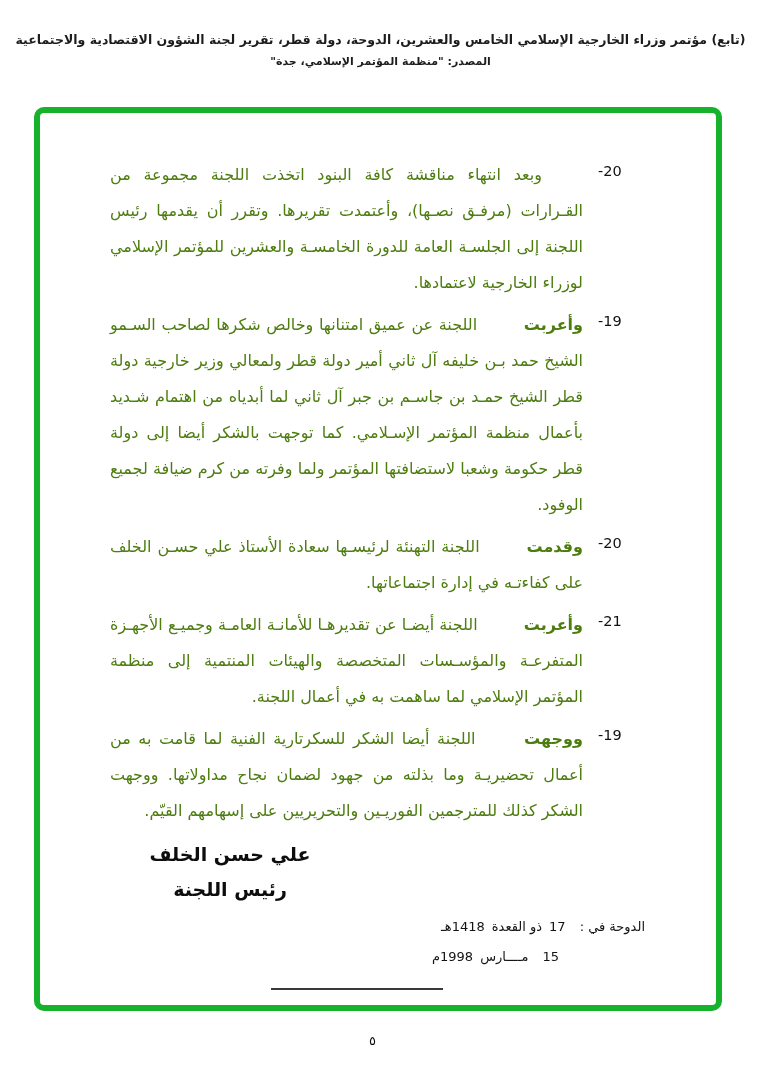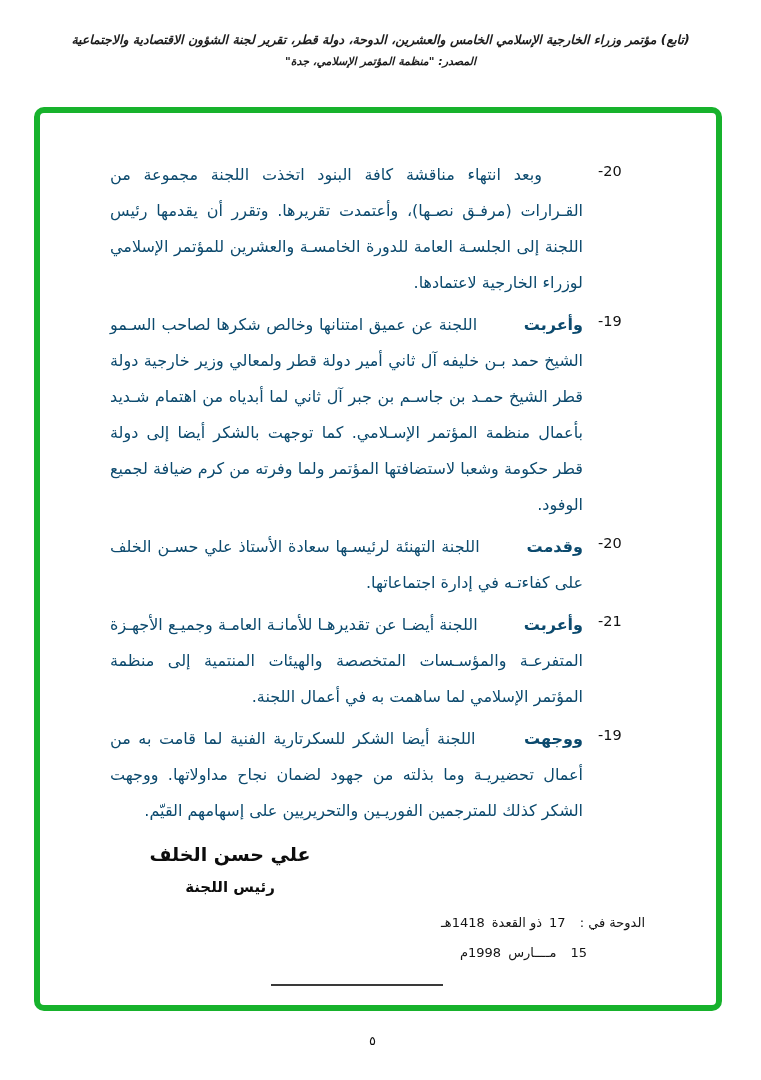--- a/index.html
+++ b/index.html
@@ -7,21 +7,21 @@
   body {
     width:761px; height:1080px;
     font-family:"DejaVu Sans", sans-serif;
     color:#1c1c1c;
     position:relative;
     overflow:hidden;
   }
   .page { position:relative; width:761px; height:1080px; direction:rtl; }
 
   
-  .doc-header { text-align:center; padding-top:32px;font-style:italic; }
+  .doc-header { text-align:center; padding-top:32px; }
   .doc-header .line1 {
     font-weight:bold; font-size:12.5px; white-space:nowrap; letter-spacing:0;
   }
   .doc-header .line2 {
     font-weight:bold; font-size:11px; margin-top:8px;
   }
 
   
   .frame {
     position:absolute; left:34px; top:107px;
@@ -35,39 +35,39 @@
   
   .para { display:flex; margin-bottom:6px; }
   .para .num {
     width:47px; min-width:47px; margin-left:15px;
     font-size:14.5px; padding-top:6px;
     direction:ltr; unicode-bidi:isolate; text-align:left;
     color:#111;
   }
   .para .body {
     flex:1; font-size:16px; line-height:36px;
-    text-align:justify; color:#0c4a6e;
+    text-align:justify; color:#4d7c0f;
   }
   .para .lead { font-weight:bold;margin-left:41px; }
 
   
   .signature {
     width:200px; margin:14px 315px 0 0;
     text-align:center; font-weight:bold; color:#0d0d0d;
   }
   .signature .sig-name { font-size:19px; margin-bottom:13px; }
-  .signature .sig-title { font-size:15px; }
+  .signature .sig-title { font-size:19px; }
 
   
   .dateline { margin-top:12px; font-size:13px; color:#141414; }
   .dateline .dl-row { line-height:30px; white-space:nowrap; }
   .dateline .dl-row span { unicode-bidi:isolate; }
   .dateline .gap-lg { display:inline-block; width:14px; }
   .dateline .gap-sm { display:inline-block; width:7px; }
-  .dateline .row2 { margin-right:58px; }
+  .dateline .row2 { margin-right:86px; }
 
   
   .endrule {
     width:172px; height:2px; background:#3a3a3a;
     margin:16px 202px 0 0;
   }
 
   
   .page-number {
     position:absolute; top:1033px; left:0; width:745px;

